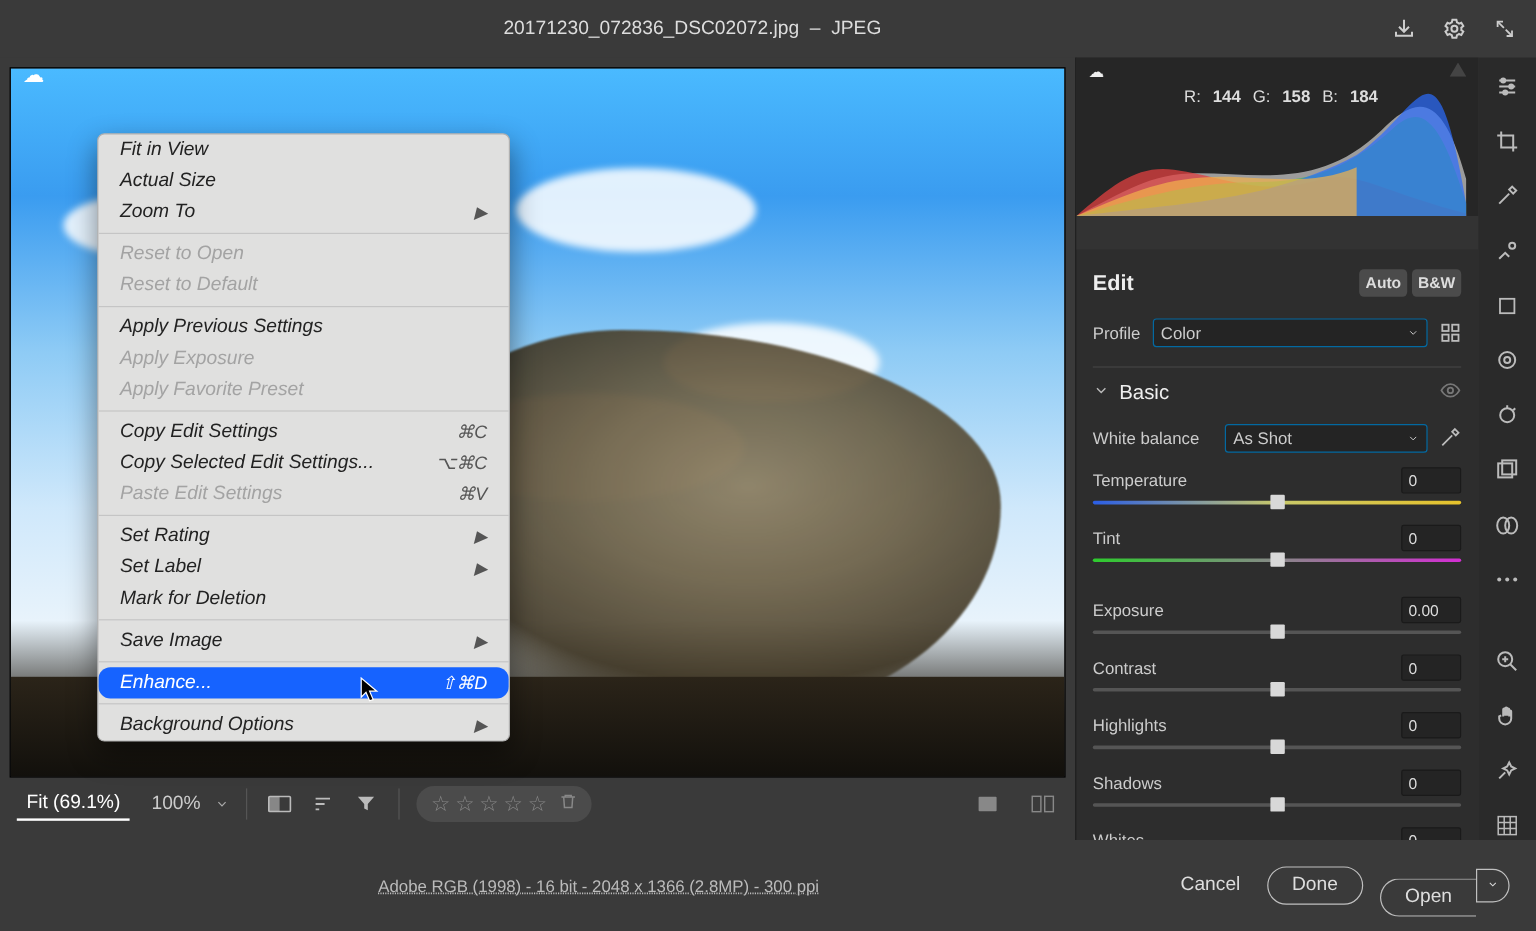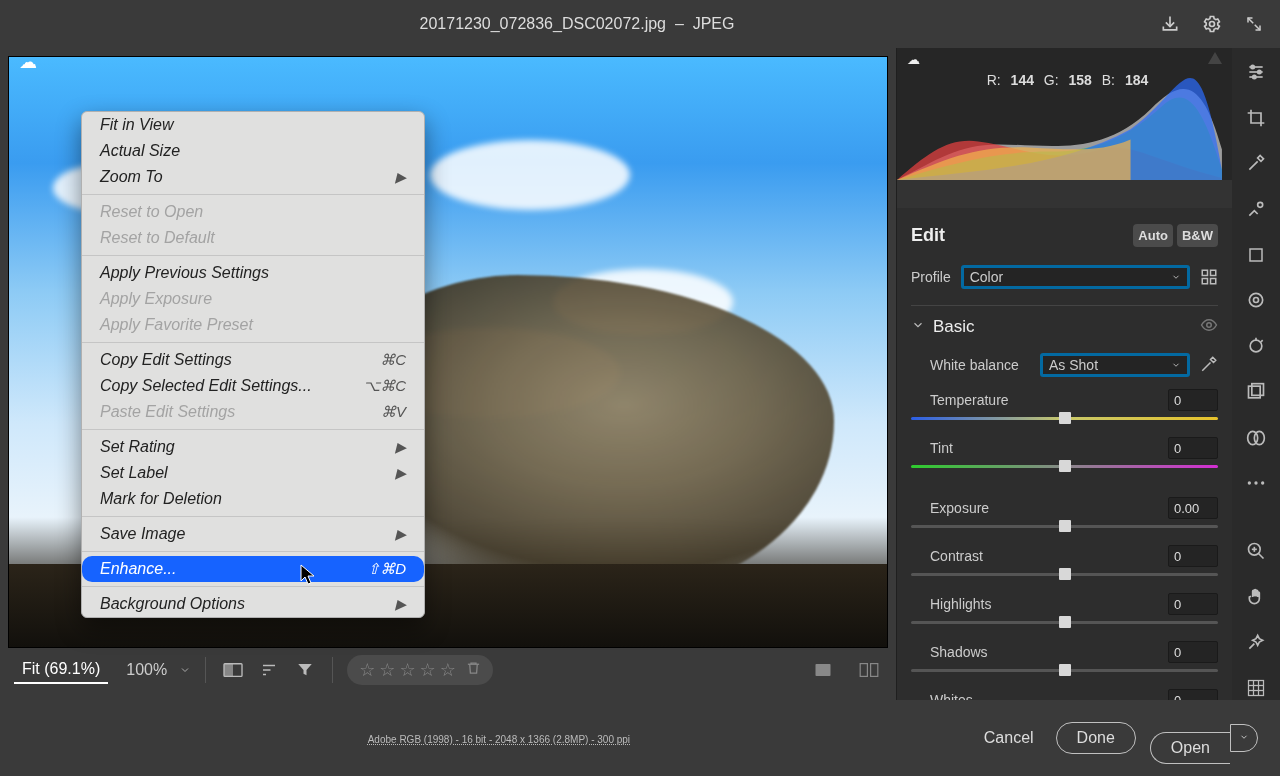--- a/index.html
+++ b/index.html
@@ -24,46 +24,46 @@
   .canvas-toolbar { height: 44px; display: flex; align-items: center; gap: 10px; padding: 0 6px; color:#ccc; }
   .canvas-toolbar .zoom-fit, .canvas-toolbar .zoom-pct { padding: 4px 8px; font-size: 16px; cursor:pointer;}
   .zoom-fit { border-bottom: 2px solid #fff; color:#fff;}
   .zoom-pct-wrap { display:flex; align-items:center; gap:4px;}
   .vdiv { width:1px; height:26px; background:#555; margin:0 4px;}
   .tool-icon { width:26px; height:26px; display:flex;align-items:center;justify-content:center; color:#bbb; cursor:pointer; font-size:18px;}
   .stars { display:flex; gap:4px; background:#4b4b4b; border-radius:16px; padding:4px 12px; align-items:center;}
   .star { color:#888; font-size:18px; cursor:pointer;}
   .trash { color:#888; font-size:16px; margin-left:6px; cursor:pointer;}
   .rightblock { margin-left:auto; display:flex; gap:20px;}
-  .footer-info { text-align:right; color:#bbb; font-size:10px; text-decoration: underline dotted; padding-top: 6px;}
+  .footer-info { text-align:right; color:#bbb; font-size:14px; text-decoration: underline dotted; padding-top: 6px;}
 
   
   .panel { width: 336px; background: #2d2d2d; display:flex; flex-direction:column; border-left:1px solid #1f1f1f;}
   .histogram { height: 132px; position:relative; background:#262626;}
   .hist-rgb { position:absolute; top:24px; left:0; right:0; text-align:center; font-size:14px; color:#ddd;}
   .hist-rgb span { margin: 0 6px;}
   .hist-svg { position:absolute; left:0; right:0; bottom:0; height:100%; }
   .panel-scroll { flex:1; overflow-y:auto; padding: 8px 14px 14px 14px;}
   .panel-scroll::-webkit-scrollbar{width:8px;} .panel-scroll::-webkit-scrollbar-thumb{background:#555;border-radius:4px;}
   .edit-header { display:flex; align-items:center; justify-content:space-between; padding: 8px 0 12px 0;}
   .edit-header h2 { font-size:18px; font-weight:600; color:#eee;}
   .pillbtns { display:flex; gap:0;}
   .pillbtn { background:#4b4b4b; color:#ddd; font-size:13px; padding:4px 5px; border-radius:4px; cursor:pointer;font-weight:bold;}
   .pillbtn + .pillbtn { margin-left:4px;}
   .profile-row { display:flex; align-items:center; gap:10px; padding:6px 0 16px 0;}
   .profile-row label { color:#ccc; font-size:14px;}
-  .select { flex:1; background:#242424; border:3px solid #0369a1; border-radius:3px; height:24px; display:flex; align-items:center; justify-content:space-between; padding:0 6px; color:#ccc; font-size:14px; cursor:pointer;}
+  .select { flex:1; background:#242424; border:1px solid #0369a1; border-radius:3px; height:24px; display:flex; align-items:center; justify-content:space-between; padding:0 6px; color:#ccc; font-size:14px; cursor:pointer;}
   .grid-icon { width:18px; height:18px; color:#bbb; cursor:pointer;}
   .section-header { display:flex; align-items:center; padding:10px 0; border-top:1px solid #444;}
   .section-header .chev { margin-right:8px; color:#bbb;}
   .section-header .sec-title { font-size:17px; color:#eee;}
   .section-header .eye { margin-left:auto; color:#777;}
   .row { padding: 6px 0;}
   .row .label-line { display:flex; align-items:center; justify-content:space-between;}
-  .row .lbl { color:#ccc; font-size:14px;margin-left:19px;}
+  .row .lbl { color:#ccc; font-size:14px;}
   .valbox { width:50px; height:22px; background:#242424; border:1px solid #1a1a1a; color:#ddd; font-size:13px; display:flex; align-items:center; padding:0 5px; border-radius:2px;}
   .slider { position:relative; height:14px;}
   .track { position:absolute; left:0; right:0; top:6px; height:3px; background:#555; border-radius:2px;}
   .track.temp { background:linear-gradient(90deg,#2b5ee6,#c8c86a,#e6c22b);}
   .track.tint { background:linear-gradient(90deg,#2ecb2e,#888,#d32ed3);}
   .track.tone { background:#555;}
   .knob { position:absolute; top:1px; width:12px; height:12px; background:#d8d8d8; transform:translateX(-50%); border-radius:1px; left:50%;}
   .wb-row { display:flex; align-items:center; gap:10px;}
   .wb-row .lbl { width:100px;}
   .eyedrop { color:#bbb; cursor:pointer;}

